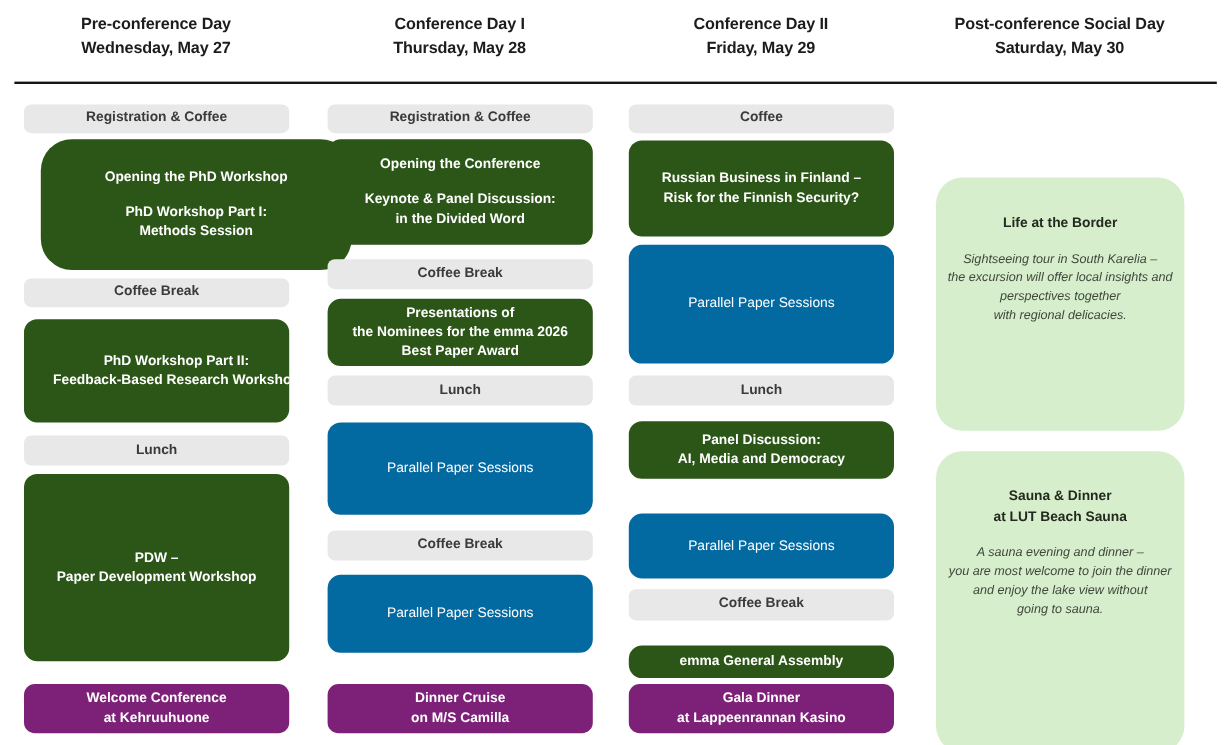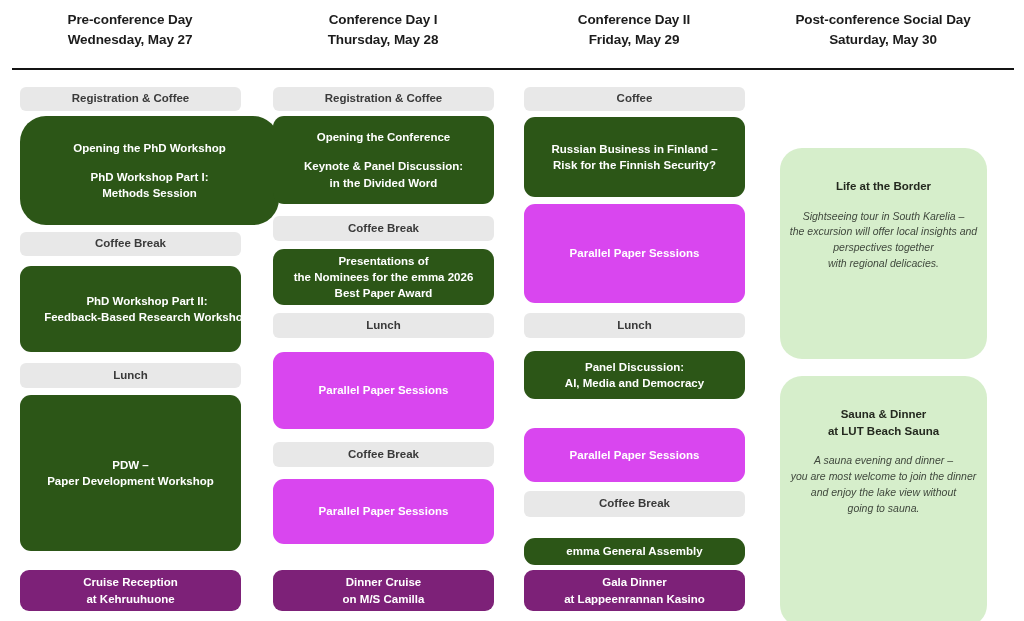--- a/index.html
+++ b/index.html
@@ -69,23 +69,23 @@
     background: #2c5617;
     color: #ffffff;
     font-weight: bold;
     font-size: 11.5px;
     line-height: 1.42;
     border-radius: 11px;
   }
 
   
   .card.mid {
-    background: #d946ef;
+    background: #0369a1;
     color: #ffffff;
-    font-weight: bold;
+    font-weight: normal;
     font-size: 11.5px;
     line-height: 1.42;
     border-radius: 11px;
   }
 
   
   .card.purple {
     background: #7d2178;
     color: #ffffff;
     font-weight: bold;
@@ -137,42 +137,42 @@
     <span class="dline">Post-conference Social Day</span>
     <span class="dline">Saturday, May 30</span>
   </div>
 
   <div class="head-rule"></div>
 
   <div id="cards-layer">
       <div class="card break" style="left: 20px; width: 221px; top: 87px; height: 24px;">
         <span class="tline">Registration &amp; Coffee</span>
       </div>
-      <div class="card dark" style="left: 20px; width: 259px; top: 116px; height: 109px; border-radius: 26px;">
+      <div class="card dark" style="left: 34px; width: 259px; top: 116px; height: 109px; border-radius: 26px;">
         <span class="tline">Opening the PhD Workshop</span>
         <span class="gap"></span>
         <span class="tline">PhD Workshop Part I:</span>
         <span class="tline">Methods Session</span>
       </div>
       <div class="card break" style="left: 20px; width: 221px; top: 232px; height: 24px;">
         <span class="tline">Coffee Break</span>
       </div>
       <div class="card dark" style="left: 20px; width: 221px; top: 266px; height: 86px; padding-left: 40px;">
         <span class="tline">PhD Workshop Part II:</span>
         <span class="tline">Feedback-Based Research Workshop</span>
       </div>
       <div class="card break" style="left: 20px; width: 221px; top: 363px; height: 25px;">
         <span class="tline">Lunch</span>
       </div>
       <div class="card dark" style="left: 20px; width: 221px; top: 395px; height: 156px;">
         <span class="tline">PDW –</span>
         <span class="tline">Paper Development Workshop</span>
       </div>
       <div class="card purple" style="left: 20px; width: 221px; top: 570px; height: 41px;">
-        <span class="tline">Cruise Reception</span>
+        <span class="tline">Welcome Conference</span>
         <span class="tline">at Kehruuhuone</span>
       </div>
       <div class="card break" style="left: 273px; width: 221px; top: 87px; height: 24px;">
         <span class="tline">Registration &amp; Coffee</span>
       </div>
       <div class="card dark" style="left: 273px; width: 221px; top: 116px; height: 88px;">
         <span class="tline">Opening the Conference</span>
         <span class="gap"></span>
         <span class="tline">Keynote &amp; Panel Discussion:</span>
         <span class="tline">in the Divided Word</span>

